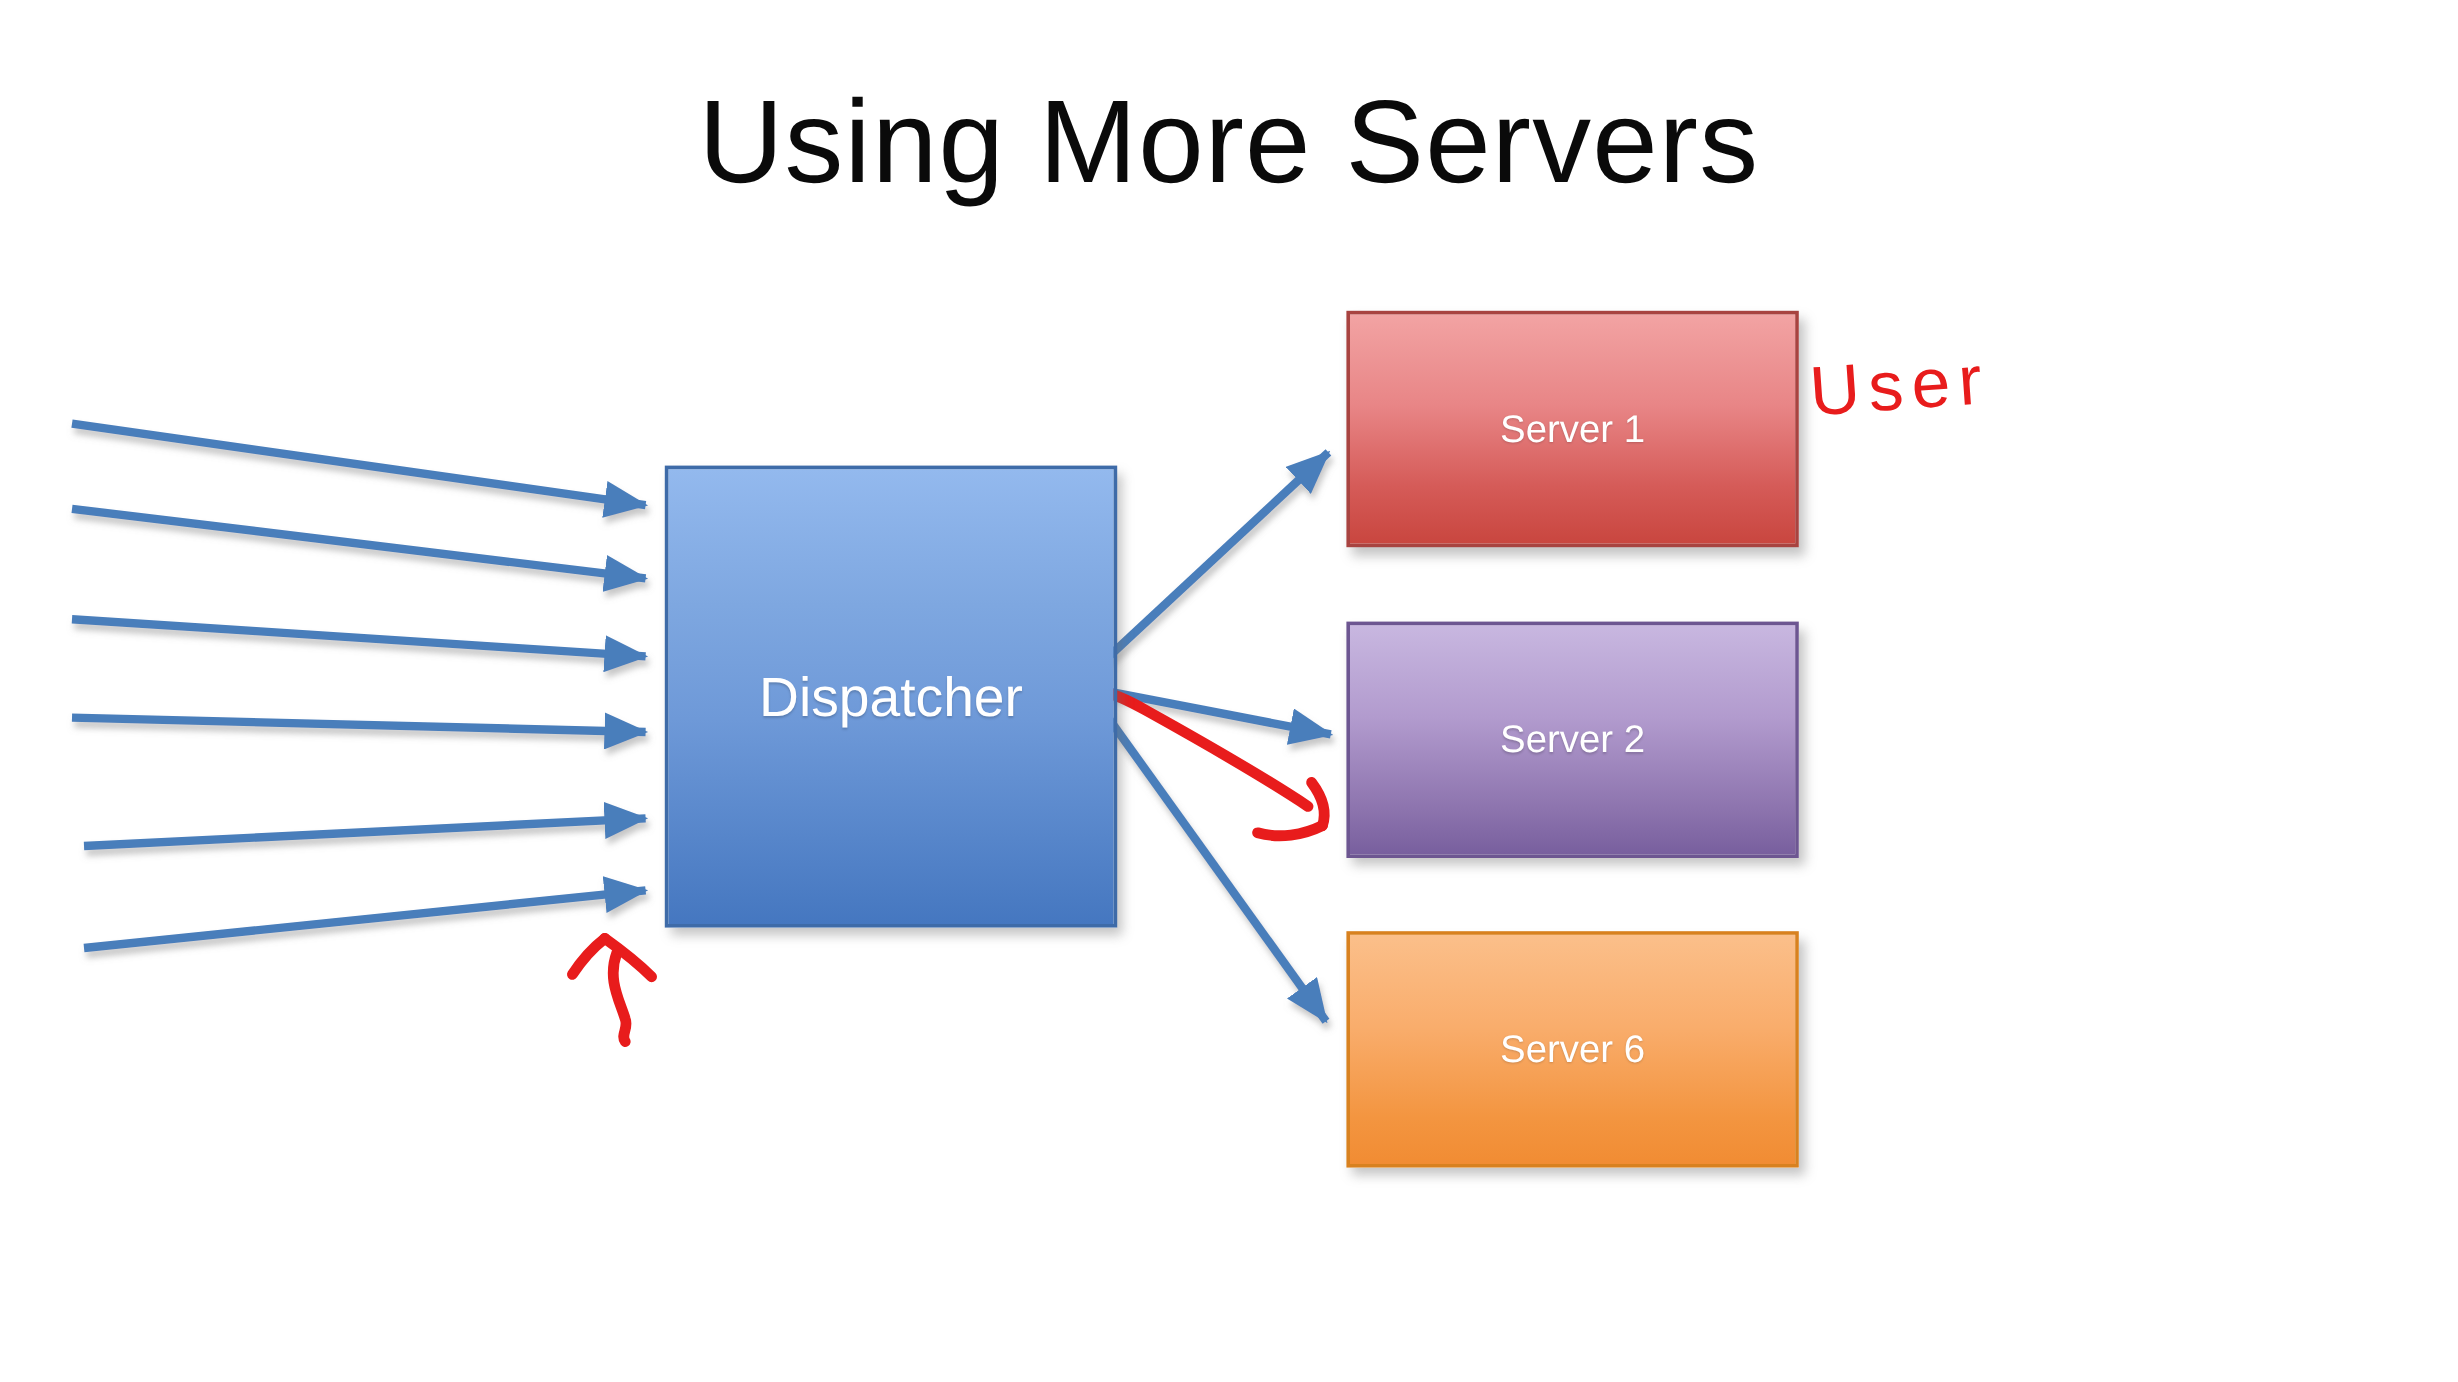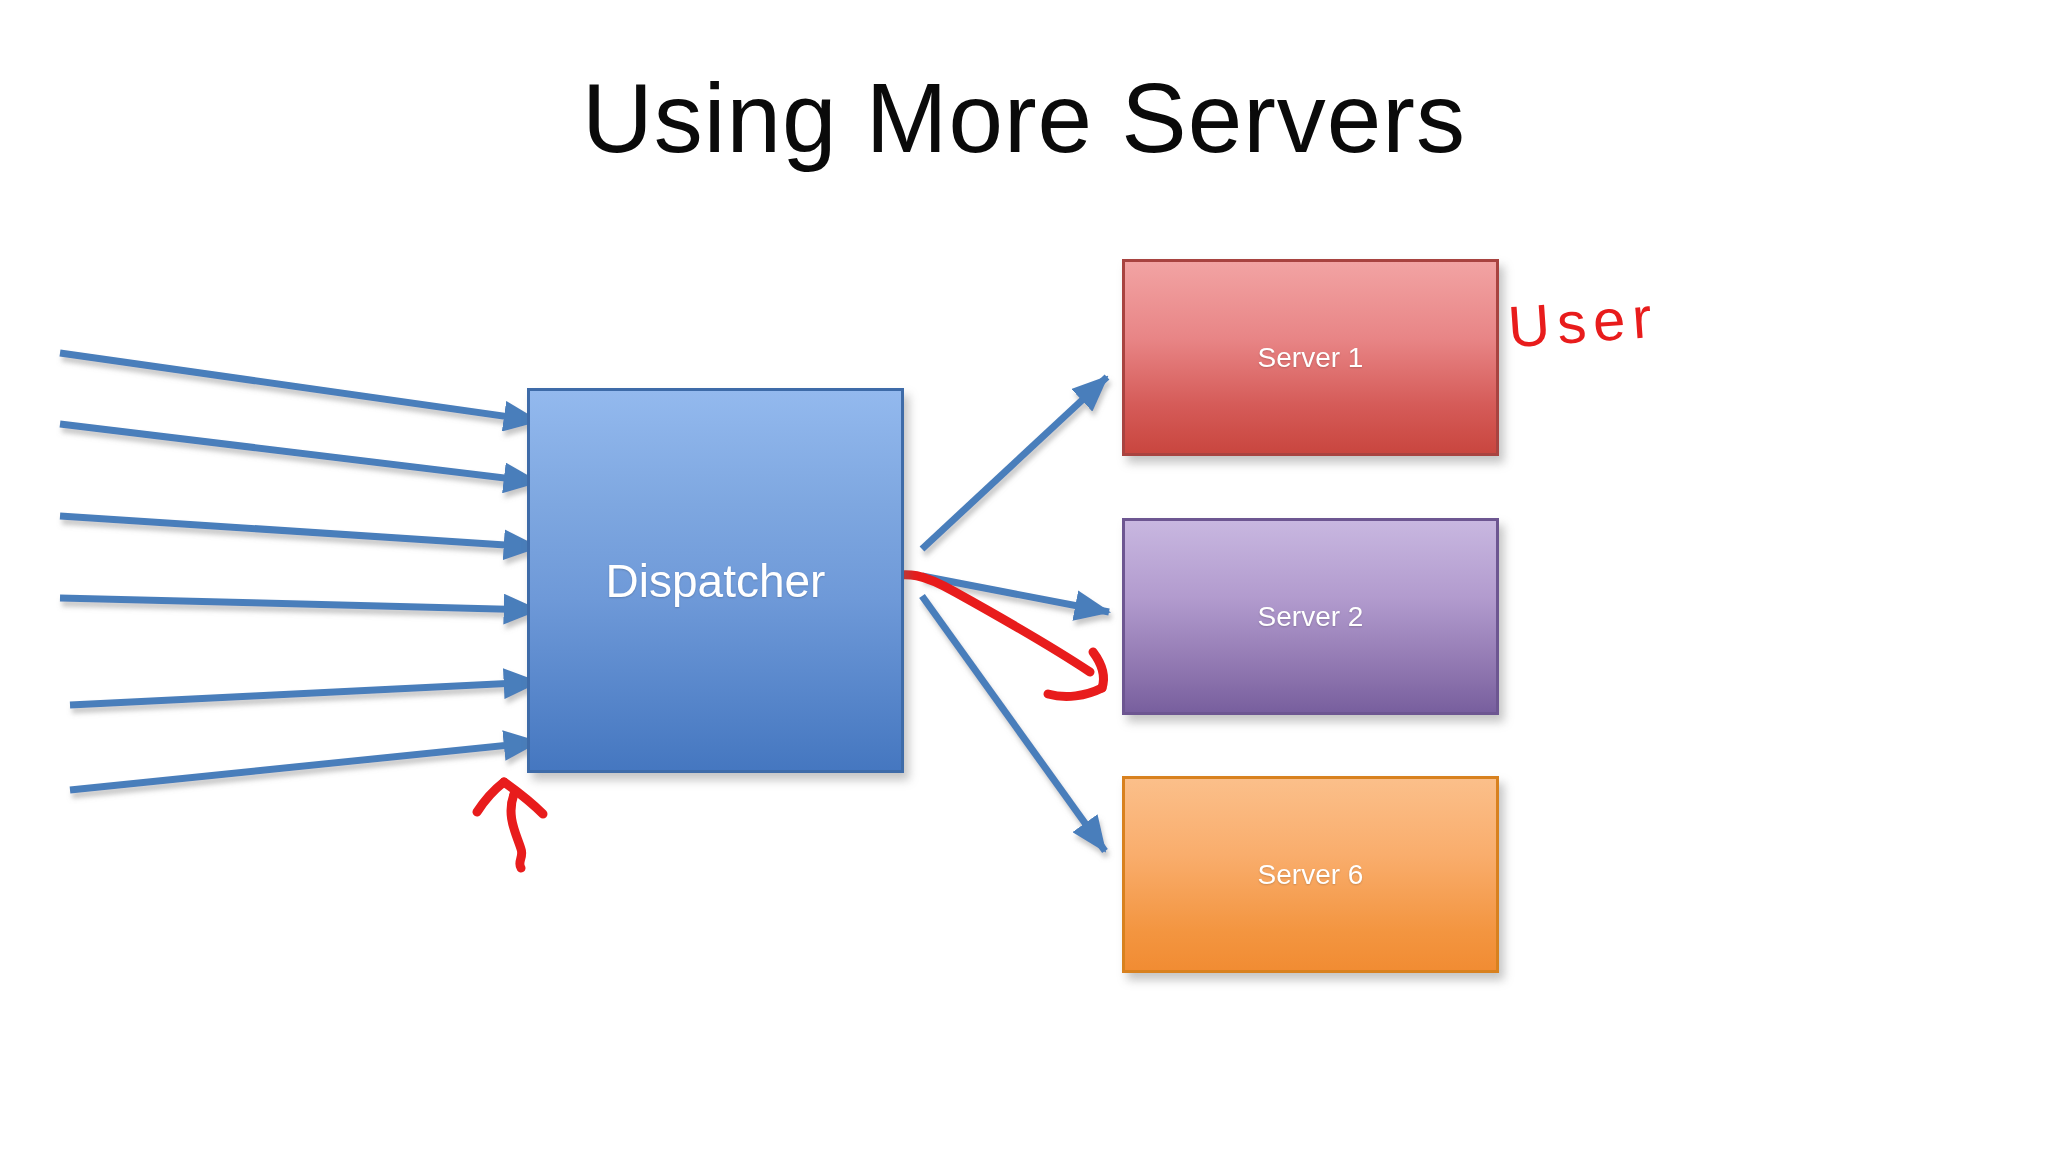--- a/index.html
+++ b/index.html
@@ -34,28 +34,28 @@
     align-items: center;
     justify-content: center;
     box-sizing: border-box;
     box-shadow: 5px 7px 9px rgba(110,110,110,0.40);
   }
   .node .label {
     color: #ffffff;
     text-shadow: 0 1px 2px rgba(0,0,0,0.18);
   }
   .dispatcher {
-    left: 527px; top: 388px;
+    left: 554px; top: 388px;
     width: 377px; height: 385px;
     border: 3px solid #3e6ba8;
     background: linear-gradient(180deg, #93b9ee 0%, #7ea7e0 30%, #6e99d8 55%, #4577c0 100%);
   }
   .dispatcher .label { font-size: 46px; }
   .server { width: 377px; height: 197px; }
-  .server .label { font-size: 28px; }
+  .server .label { font-size: 32px; }
   .server1 {
     left: 1122px; top: 259px;
     border: 3px solid #a84340;
     background: linear-gradient(180deg, #f2a3a3 0%, #e88586 40%, #d55b58 75%, #c9463f 100%);
   }
   .server2 {
     left: 1122px; top: 518px;
     border: 3px solid #6d5691;
     background: linear-gradient(180deg, #c8b7e0 0%, #b29bce 40%, #8d74ae 80%, #785f9e 100%);
   }

